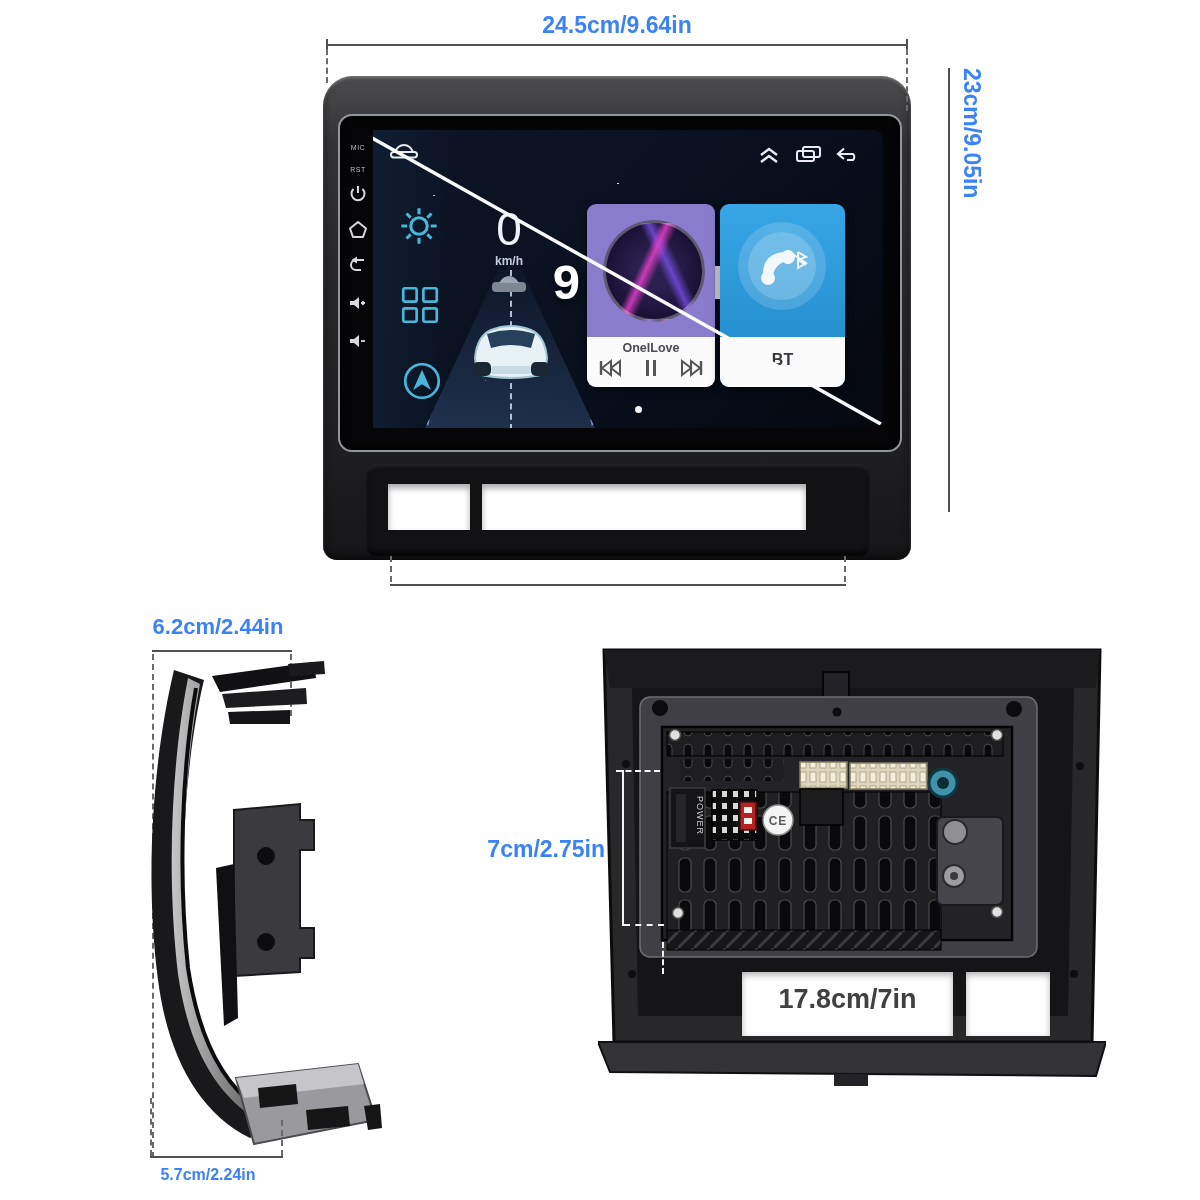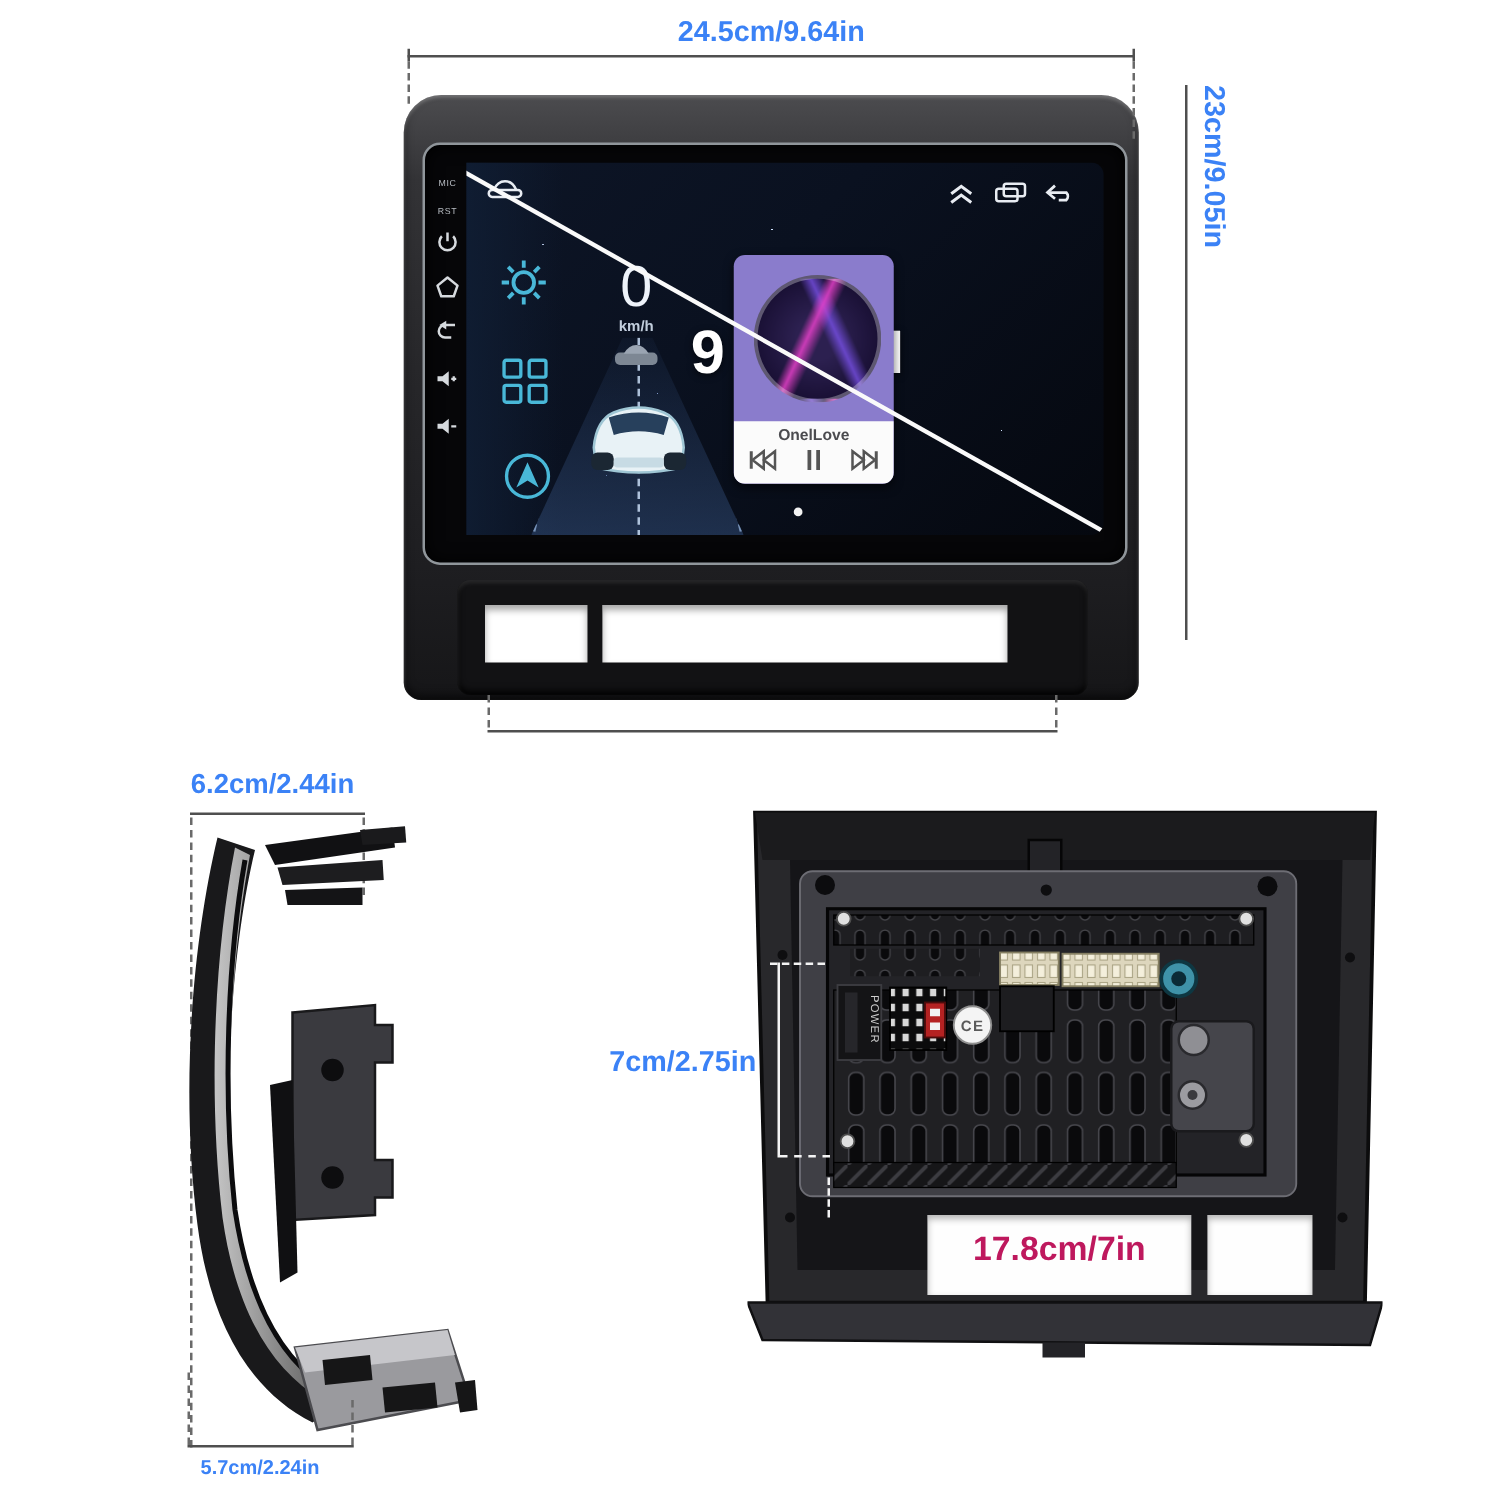--- a/index.html
+++ b/index.html
@@ -68,21 +68,21 @@
   .controls{position:absolute;left:0;top:22px;width:100%;display:flex;justify-content:space-around;align-items:center;}
   .bt-label{position:absolute;left:0;top:14px;width:100%;text-align:center;
     font-size:16px;font-weight:700;color:#35353a;}
   .page-dot{position:absolute;left:262px;top:276px;width:7px;height:7px;border-radius:50%;background:#f2f2f2;}
   .lower-recess{position:absolute;left:366px;top:464px;width:504px;height:92px;background:#121214;
     border-radius:10px;box-shadow:inset 0 2px 4px rgba(255,255,255,.12), inset 0 -3px 6px #000;}
   .cutout{position:absolute;background:#ffffff;box-shadow:inset 0 4px 6px rgba(0,0,0,.35);}
 
   
   .rear-cutout{position:absolute;background:#fefefe;box-shadow:inset 0 3px 6px rgba(0,0,0,.3);}
-  .rear-open-text{position:absolute;width:100%;top:12px;text-align:center;font-size:27px;font-weight:600;color:#be185d;}
+  .rear-open-text{position:absolute;width:100%;top:12px;text-align:center;font-size:27px;font-weight:600;color:#404040;}
 
   svg{display:block;}
 </style>
 </head>
 <body>
 
 <div id="canvas">
 
   <div>
     <div class="unit-body"></div>
@@ -199,20 +199,37 @@
               <path d="M3.5,1 V17 M10.5,1 V17" stroke="#555" stroke-width="3"></path>
             </svg>
             <svg width="24" height="18" viewBox="0 0 24 18">
               <path d="M21,2 V16" stroke="#555" stroke-width="2.4"></path>
               <path d="M11,2 L20,9 L11,16 Z M2,2 L11,9 L2,16 Z" fill="none" stroke="#555" stroke-width="2"></path>
             </svg>
           </div>
         </div>
       </div>
 
+      <div class="card" style="left:347px;width:125px;background:linear-gradient(180deg,#37a6e6,#1f88c8);">
+        <div class="bt-circle">
+          <div class="bt-circle-inner">
+            <svg width="52" height="44" viewBox="0 0 52 44">
+              <g fill="#f2f8fc">
+                <circle cx="12" cy="34" r="7"></circle>
+                <circle cx="32" cy="13" r="7"></circle>
+                <path d="M7,30 Q7,10 28,8 L33,17 Q18,18 16,36 Z"></path>
+              </g>
+              <path d="M42,8 V24 L50,19 L38,11 M42,16 L50,13 L42,8 M42,16 L50,21" stroke="#f2f8fc" stroke-width="2" fill="none"></path>
+            </svg>
+          </div>
+        </div>
+        <div class="card-band">
+          <div class="bt-label">BT</div>
+        </div>
+      </div>
 
       <div class="page-dot"></div>
 
       <svg class="abs" style="left:0;top:0;" width="510" height="298">
         <line x1="-8" y1="4" x2="522" y2="302" stroke="#fafafa" stroke-width="3.5"></line>
       </svg>
     </div>
 
     <div class="lower-recess"></div>
     <div class="cutout" style="left:388px;top:484px;width:82px;height:46px;"></div>

